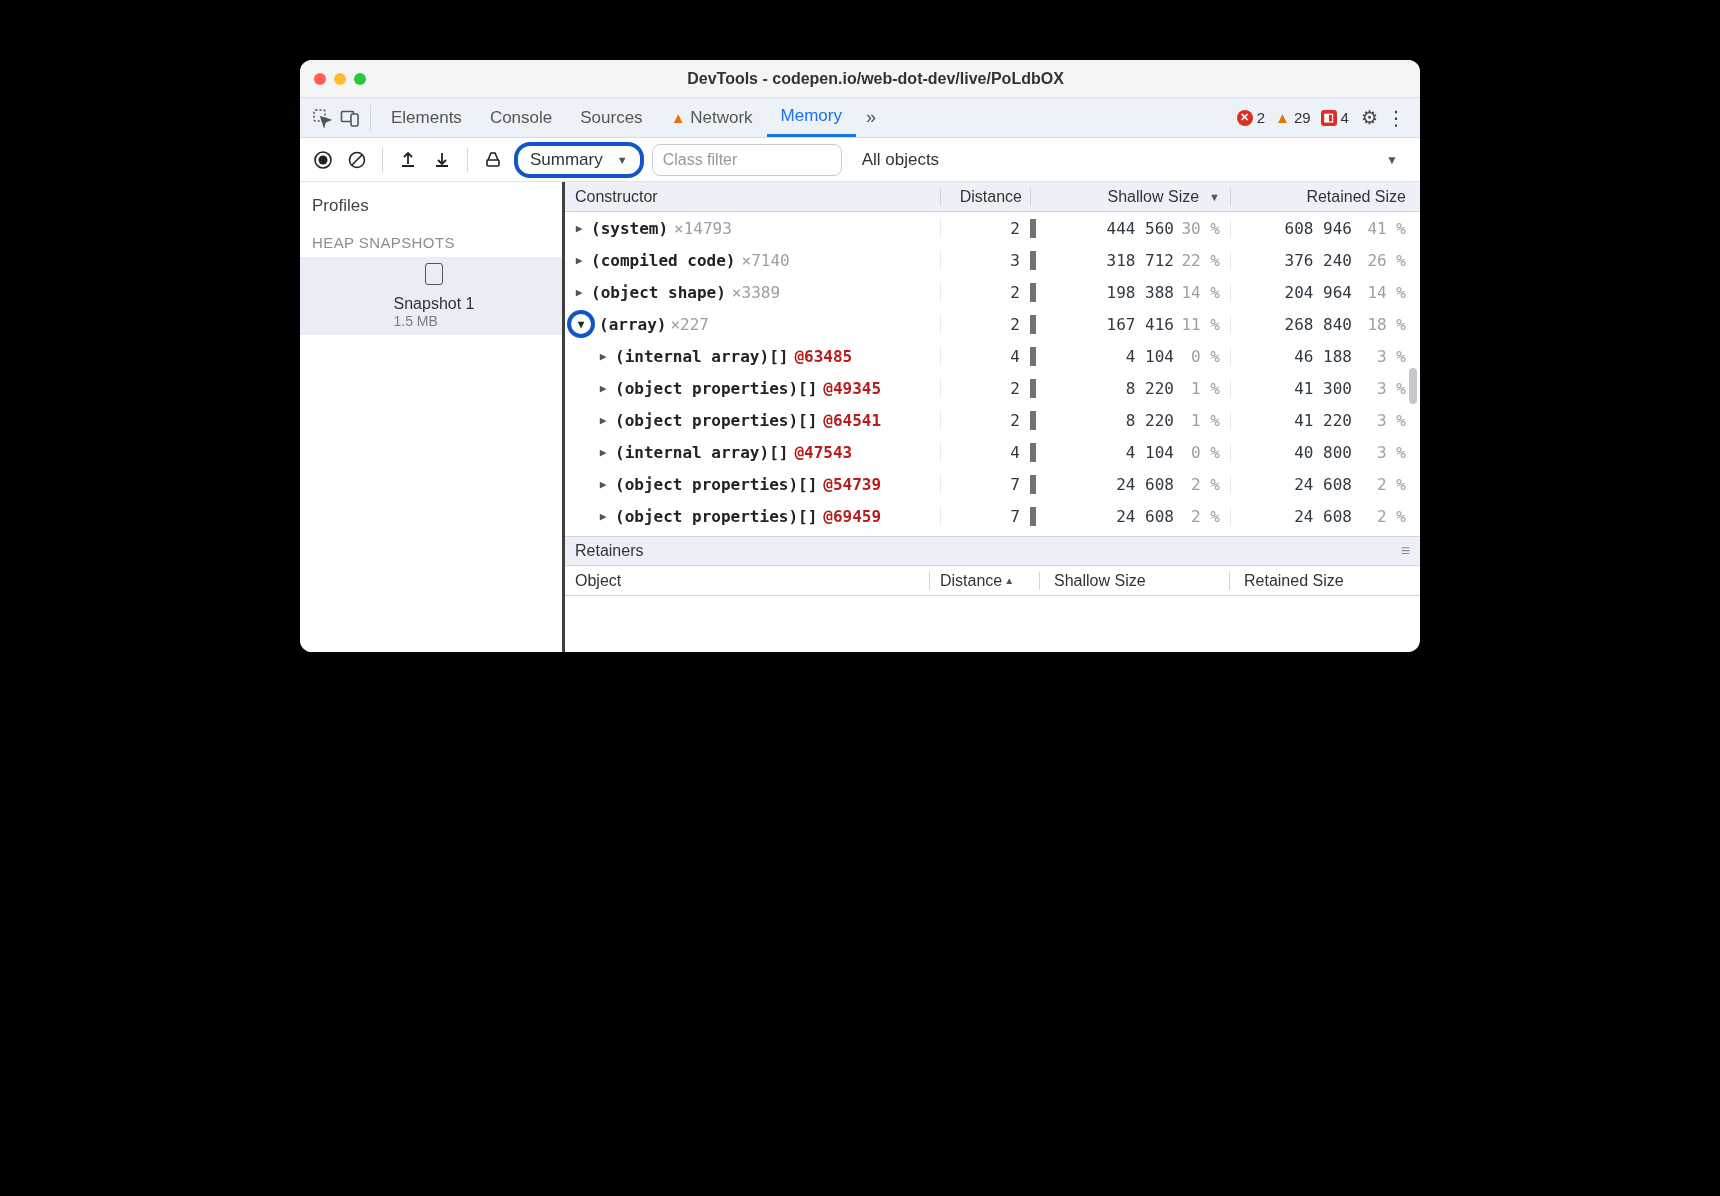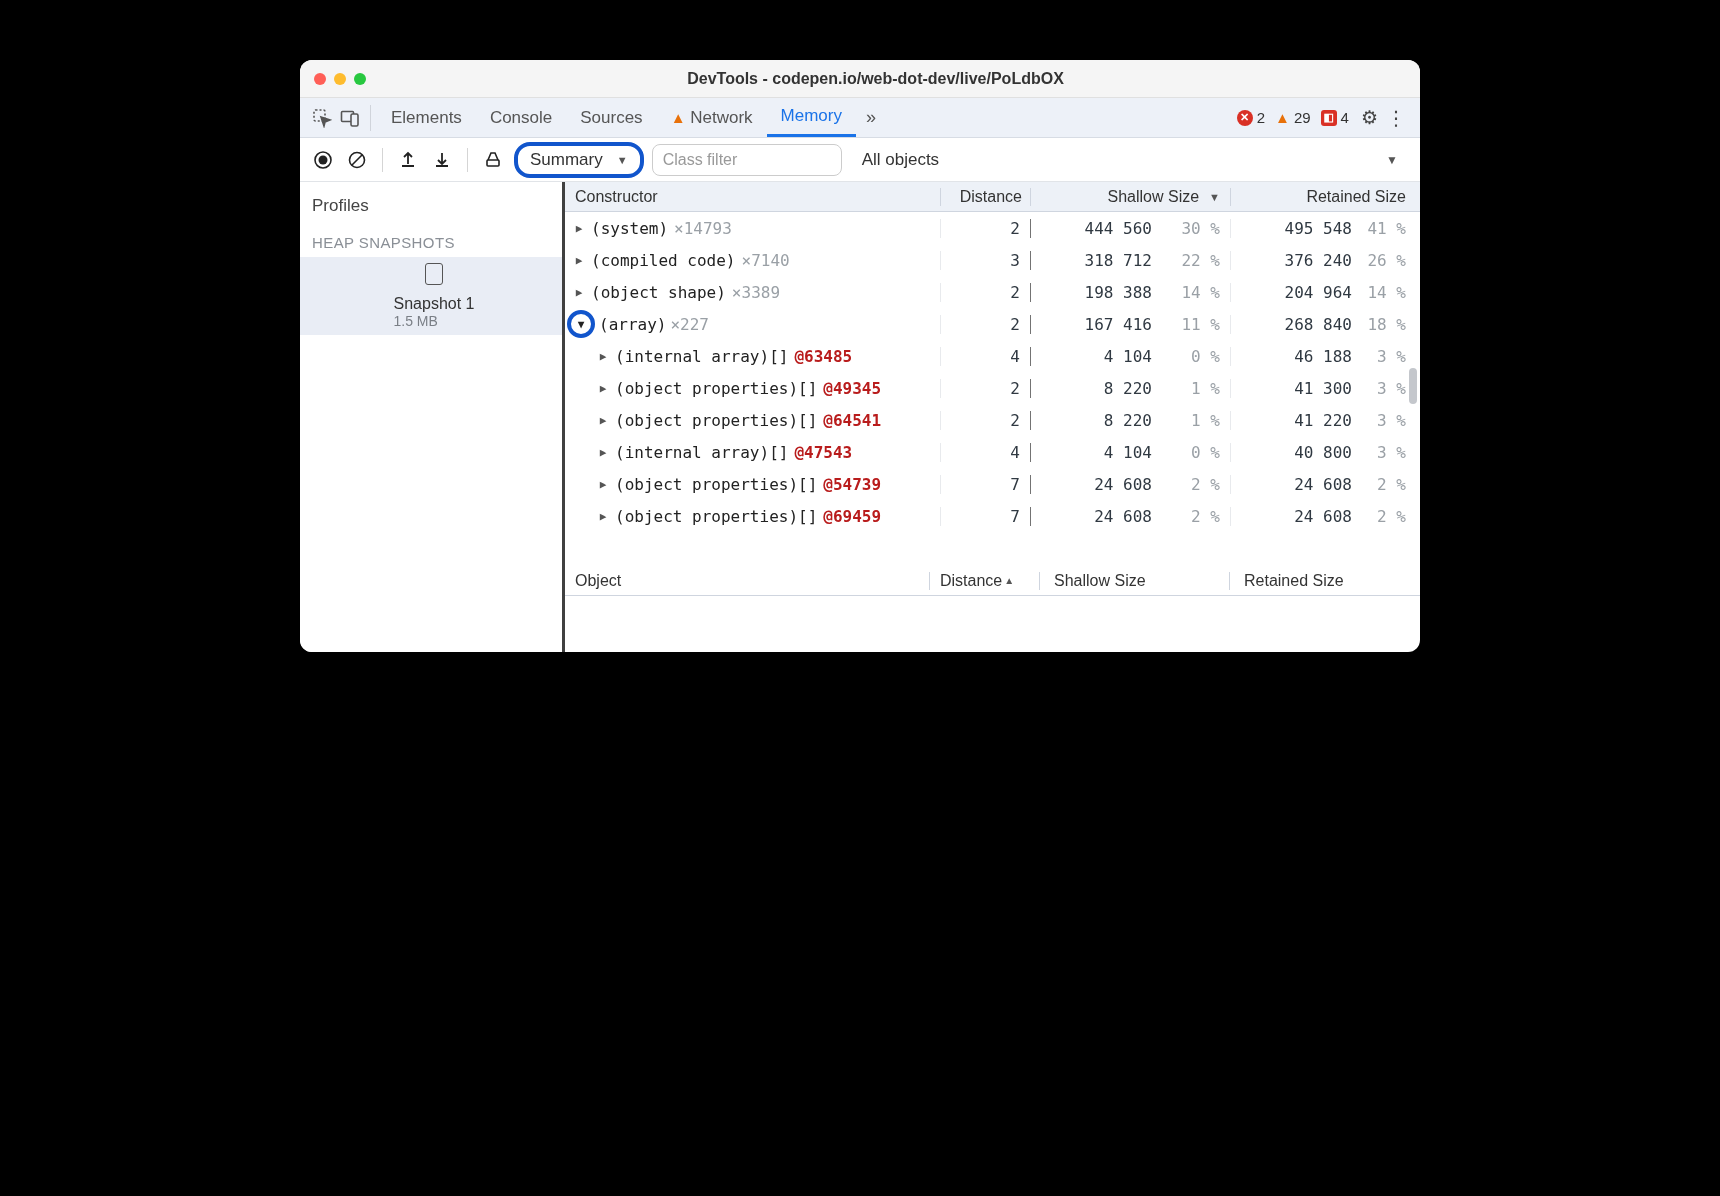--- a/index.html
+++ b/index.html
@@ -122,25 +122,25 @@
     }
     .col-c{flex:1;padding-left:10px;}
     .col-d{width:90px;text-align:right;padding-right:8px;border-left:1px solid #cfd5df;}
     .col-s{width:200px;text-align:right;padding-right:10px;border-left:1px solid #cfd5df;display:flex;justify-content:flex-end;align-items:center;gap:10px;}
     .col-r{width:190px;text-align:right;padding-right:14px;border-left:1px solid #cfd5df;}
     .col-s .sort{font-size:11px;color:#555;}
     .tbody{flex:1;overflow:auto;font-family:Menlo,Consolas,monospace;font-size:16px;}
     .row{display:flex;height:32px;align-items:center;border-bottom:0;}
     .row .c{flex:1;display:flex;align-items:center;gap:6px;white-space:nowrap;overflow:hidden;}
     .row .c .tarr{width:12px;font-size:11px;color:#555;display:inline-block;text-align:center;}
-    .row .c .nm{color:#222;}
+    .row .c .nm{color:#222;font-weight:bold;}
     .row .c .cnt{color:#9aa0a6;}
     .row .c .obj{color:#b91c1c;font-weight:bold;}
     .row .d{width:90px;text-align:right;padding-right:10px;border-left:1px solid #e8eaed;}
-    .row .s{width:200px;text-align:right;padding-right:10px;border-left:1px solid #737373;display:flex;justify-content:flex-end;gap:24px;}
+    .row .s{width:200px;text-align:right;padding-right:10px;border-left:6px solid #737373;display:flex;justify-content:flex-end;gap:2px;}
     .row .s .v{min-width:90px;text-align:right;}
     .row .s .p{width:44px;color:#9aa0a6;text-align:right;}
     .row .r{width:190px;text-align:right;padding-right:14px;border-left:1px solid #e8eaed;display:flex;justify-content:flex-end;gap:10px;}
     .row .r .v{min-width:80px;text-align:right;}
     .row .r .p{width:44px;color:#9aa0a6;text-align:right;}
     .row.depth0 .c{padding-left:8px;}
     .row.depth1 .c{padding-left:32px;}
     .expander-circle{
       width:28px;height:28px;border:4px solid #1155cc;border-radius:50%;
       display:flex;align-items:center;justify-content:center;font-size:11px;color:#222;
@@ -295,21 +295,21 @@
               <span class="tarr">▶</span>
               <span class="nm">(system)</span> 
               <span class="cnt">×14793</span>
             </div>
             <div class="d">2</div>
             <div class="s">
               <span class="v">444 560</span>
               <span class="p">30 %</span>
             </div>
             <div class="r">
-              <span class="v">495 548</span>
+              <span class="v">608 946</span>
               <span class="p">41 %</span>
             </div>
           </div>
           <div class="row depth0">
             <div class="c">
               <span class="tarr">▶</span>
               <span class="nm">(compiled code)</span> 
               <span class="cnt">×7140</span>
             </div>
             <div class="d">3</div>
@@ -446,20 +446,24 @@
               <span class="p">2 %</span>
             </div>
             <div class="r">
               <span class="v">24 608</span>
               <span class="p">2 %</span>
             </div>
           </div>
           <div class="row depth1"></div>
         </div>
 
+      <div class="retainers-bar">
+        <span>Retainers</span>
+        <span class="ham">≡</span>
+      </div>
       <div class="retainers-head">
         <div class="rcol-o">Object</div>
         <div class="rcol-d">
             <span>Distance</span>
             <span class="tri-up">▲</span>
           </div>
         <div class="rcol-s">Shallow Size</div>
         <div class="rcol-r">Retained Size</div>
       </div>
       <div class="retainers-body"></div>

